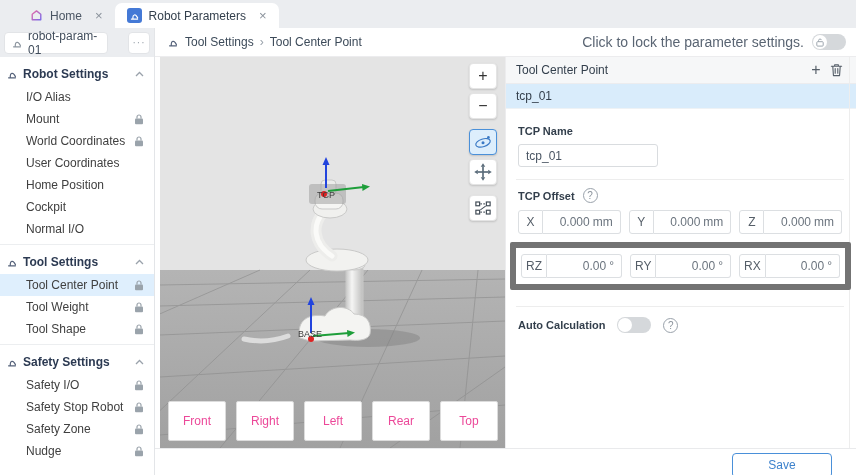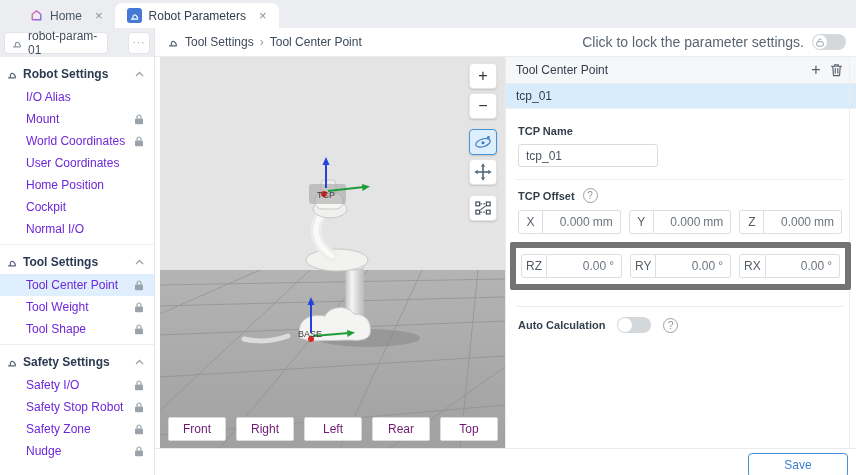--- a/index.html
+++ b/index.html
@@ -15,21 +15,21 @@
   .tab-robot-badge { width:15px; height:15px; background:#4479d6; border-radius:3px; display:flex; align-items:center; justify-content:center; }
 
   
   .sidebar { position:absolute; left:0; top:28px; width:155px; height:447px; background:#fff; border-right:1px solid #e3e5e8; }
   .sidebar-top { height:29px; background:#ebedf0; display:flex; align-items:center; padding:0 4px; gap:20px; }
   .param-box { flex:1; height:22px; background:#fff; border:1px solid #e2e4e7; border-radius:4px; display:flex; align-items:center; gap:5px; padding:0 6px; color:#414d5c; }
   .more-btn { width:22px; height:22px; background:#fff; border:1px solid #e2e4e7; border-radius:4px; color:#9aa2ab; font-size:10px; display:flex; align-items:center; justify-content:center; letter-spacing:1px; }
   .nav { padding-top:4px; }
   .nav-section-header { display:flex; align-items:center; height:25px; padding:0 10px 0 6px; gap:5px; color:#2c3a52; font-weight:bold; }
   .nav-section-header .spacer { flex:1; }
-  .nav-item { display:flex; align-items:center; height:22px; padding:0 10px 0 26px; color:#6d28d9; cursor:pointer; }
+  .nav-item { display:flex; align-items:center; height:22px; padding:0 10px 0 26px; color:#404040; cursor:pointer; }
   .nav-item .spacer { flex:1; }
   .nav-item.selected { background:#dfeffd; }
   .nav-divider { height:1px; background:#eceef0; margin:4px 0; }
 
   
   .topbar { position:absolute; left:155px; top:28px; width:701px; height:29px; background:#fff; border-bottom:1px solid #ececee; display:flex; align-items:center; padding:0 10px 0 12px; }
   .crumb { display:flex; align-items:center; gap:6px; color:#3c4a59; }
   .crumb .sep { color:#9aa2ab; }
   .topbar .spacer { flex:1; }
   .lock-hint { color:#5a6573; font-size:14px; margin-right:8px; }
@@ -37,21 +37,21 @@
   .toggle .knob { position:absolute; left:1px; top:1px; width:14px; height:14px; border-radius:50%; background:#fff; display:flex; align-items:center; justify-content:center; }
 
   
   .viewport { position:absolute; left:160px; top:57px; width:345px; height:391px; background:#e4e4e4; overflow:hidden; }
   .vp-canvas { position:absolute; left:0; top:0; }
   .vp-controls { position:absolute; right:8px; top:6px; display:flex; flex-direction:column; gap:4px; align-items:center; }
   .vp-btn { width:28px; height:26px; background:#fff; border:1px solid #e4e4e4; border-radius:4px; box-shadow:0 1px 2px rgba(0,0,0,.15); display:flex; align-items:center; justify-content:center; font-size:16px; color:#333; cursor:pointer; }
   .vp-btn.selected { background:#ddeefc; border:1px solid #4a90d9; }
   .vp-btn.gap { margin-top:6px; }
   .view-row { position:absolute; left:8px; bottom:7px; display:flex; gap:10px; }
-  .view-btn { width:58px; height:24px; background:#fff; border:1px solid #dcdcdc; border-radius:2px; display:flex; align-items:center; justify-content:center; color:#701a75; cursor:pointer; }
+  .view-btn { width:58px; height:40px; background:#fff; border:1px solid #dcdcdc; border-radius:2px; display:flex; align-items:center; justify-content:center; color:#ec4899; cursor:pointer; }
 
   
   .panel { position:absolute; left:505px; top:57px; width:351px; height:391px; background:#fff; border-left:1px solid #ececee; }
   .panel-scrollline { position:absolute; right:6px; top:0; width:1px; height:100%; background:#ededed; }
   .panel-header { height:27px; background:#f6f7f8; border-bottom:1px solid #ececee; display:flex; align-items:center; padding:0 10px; color:#333f4c; }
   .panel-header .spacer { flex:1; }
   .icon-btn { width:20px; height:20px; display:flex; align-items:center; justify-content:center; color:#555e68; font-size:16px; cursor:pointer; }
   .tcp-item { height:25px; background:#d9ecfb; display:flex; align-items:center; padding:0 10px; color:#333f4c; cursor:pointer; border-bottom:1px solid #eef2f5; }
   .panel-body { padding:10px 14px 0 12px; position:relative; }
   .field-label { font-weight:bold; color:#333f4c; font-size:11px; margin:6px 0 7px; display:flex; align-items:center; gap:8px; }
@@ -59,21 +59,21 @@
   .hr { height:1px; background:#ededed; margin:12px -2px 8px; }
   .offset-row { display:flex; gap:8px; }
   .offset-group { flex:1; display:flex; }
   .axis-box { min-width:25px; height:24px; border:1px solid #dcdfe2; border-radius:3px 0 0 3px; display:flex; align-items:center; justify-content:center; color:#555e68; background:#fff; padding:0 4px; }
   .value-box { flex:1; height:24px; border:1px solid #dcdfe2; border-left:none; border-radius:0 3px 3px 0; display:flex; align-items:center; justify-content:flex-end; padding:4px 7px; color:#6b747e; background:#fff; gap:3px; }
   .red-outline { border:6px solid #737373; border-radius:2px; padding:6px 5px; margin:8px -9px 0 -8px; }
   .help-circle { width:15px; height:15px; border:1px solid #9aa2ab; border-radius:50%; color:#8a929b; font-size:10px; display:flex; align-items:center; justify-content:center; font-weight:normal; }
   .autocalc-row { display:flex; align-items:center; gap:12px; margin-top:10px;text-align:right; }
 
   
-  .footer { position:absolute; left:155px; top:448px; width:701px; height:27px; background:#fff; border-top:1px solid #e9eaec; display:flex; align-items:center; justify-content:flex-end; padding-right:8px; }
+  .footer { position:absolute; left:155px; top:448px; width:701px; height:27px; background:#fff; border-top:1px solid #e9eaec; display:flex; align-items:center; justify-content:flex-end; padding-right:24px; }
   .save-btn { width:100px; height:25px; margin-top:6px; background:#fff; border:1px solid #4a90d9; border-radius:4px; color:#3d82cc; font-size:12px; display:flex; align-items:center; justify-content:center; cursor:pointer; }
 
   svg { display:block; }
 </style>
 </head>
 <body>
 
 <div id="app">
 
   <div class="tabbar">

